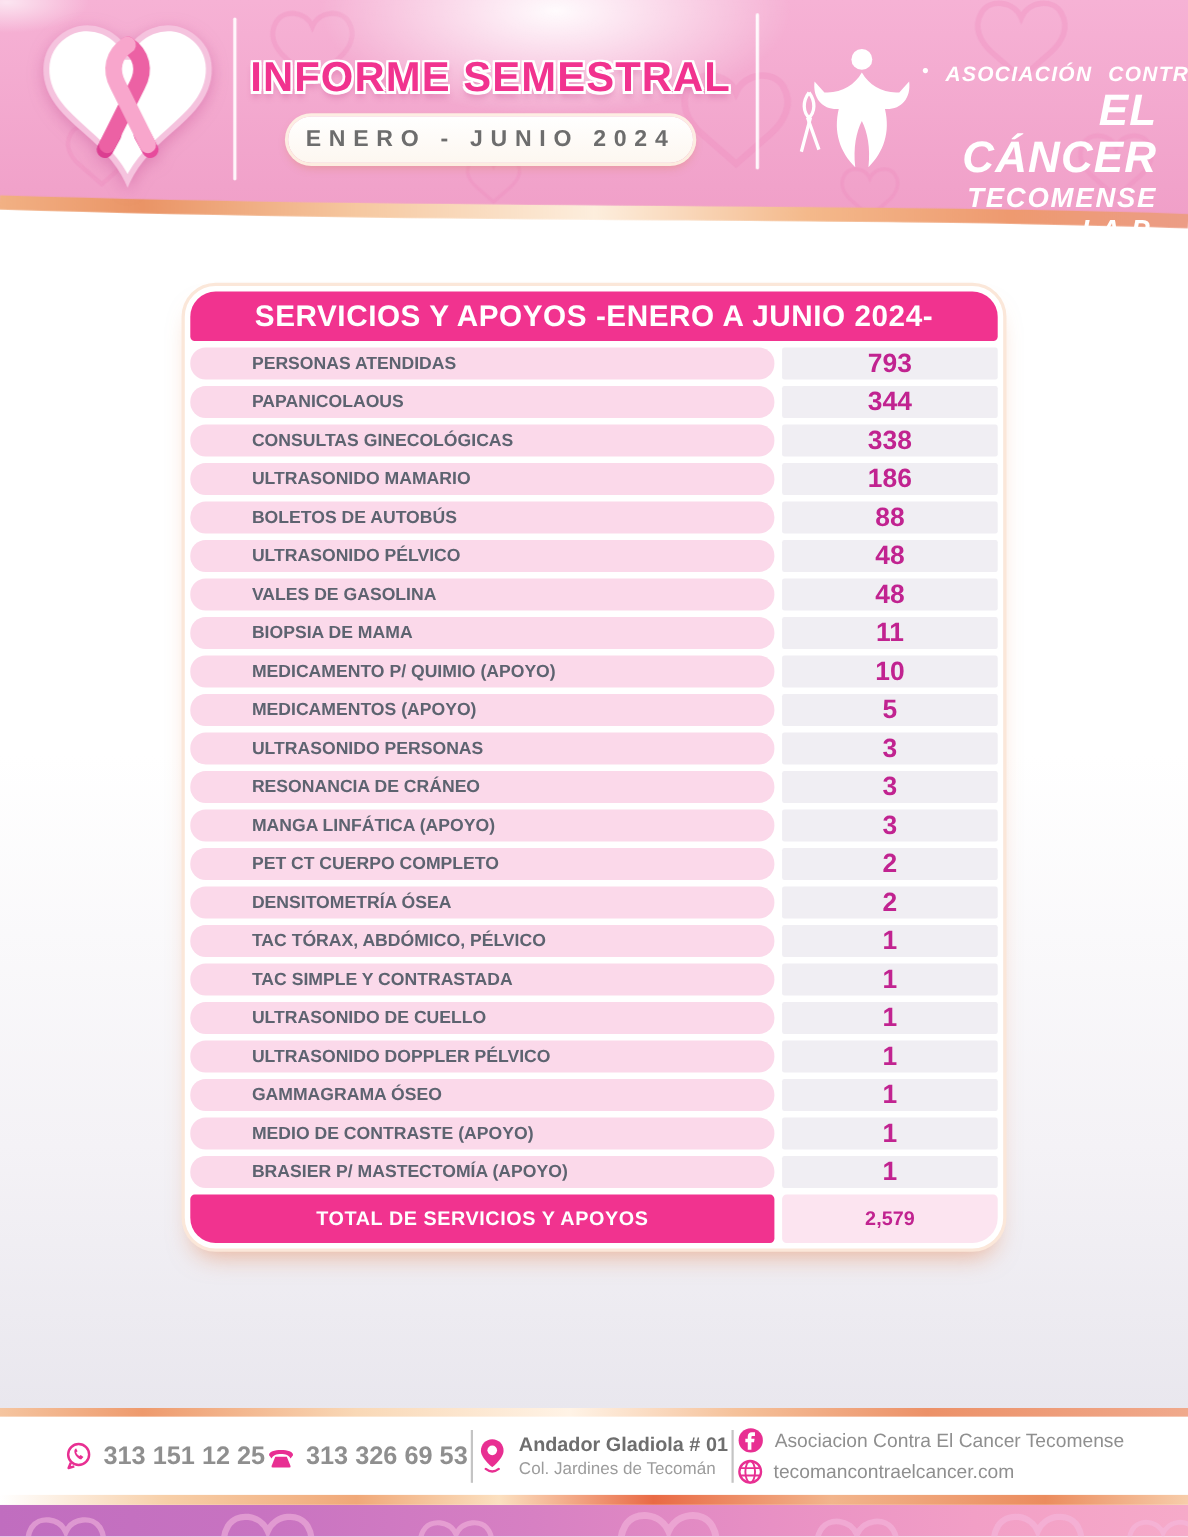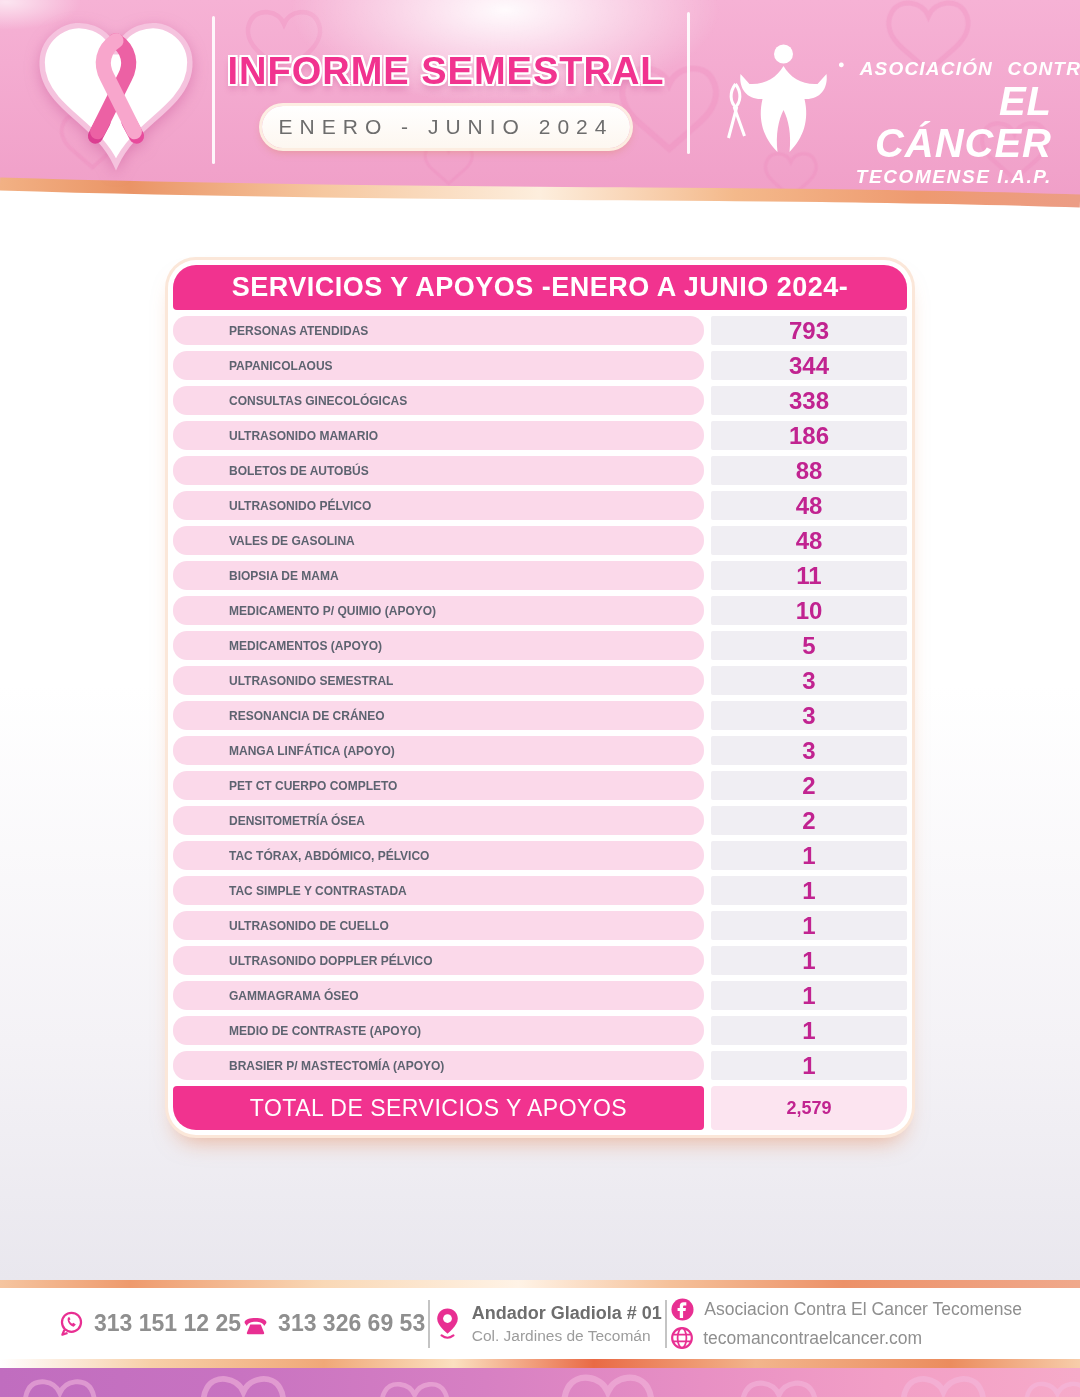--- a/index.html
+++ b/index.html
@@ -24,50 +24,51 @@
     color:var(--brand_magenta,#ec2e92);
     text-shadow:-2px -2px 0 #fff, 2px -2px 0 #fff, -2px 2px 0 #fff, 2px 2px 0 #fff,
                  0 -2px 0 #fff, 0 2px 0 #fff, -2px 0 0 #fff, 2px 0 0 #fff,
                  0 5px 6px rgba(190,50,125,.35);
   }
   .date-pill { margin:13px auto 0; width:368px; height:42px; line-height:42px;
     background:linear-gradient(180deg,#ffffff,#fdf7f0);
     border-radius:22px; text-align:center;
     color:#6d6d6d; font-size:21px; letter-spacing:7px;
     box-shadow:0 0 0 3px rgba(253,241,228,.95), 0 4px 9px rgba(213,125,75,.4);
+    font-weight:bold;
   }
 
   .org-logo { position:absolute; left:718px; top:40px; display:flex; align-items:flex-start;font-style:italic; }
   .org-text { width:214px; text-align:right; color:#fff; padding-top:18px; margin-left:2px; }
   .org-line1 { font-size:19px; font-weight:700; letter-spacing:1.2px; word-spacing:8px; white-space:nowrap; }
   .org-line1 .dot { font-size:11px; vertical-align:top; }
   .org-line2 { font-size:40px; font-weight:700; letter-spacing:1px; line-height:1.05; }
-  .org-line3 { font-size:19px; font-weight:700; letter-spacing:1.6px; margin-top:2px; }
+  .org-line3 { font-size:25px; font-weight:700; letter-spacing:1.6px; margin-top:2px; }
 
   
   .main-area { position:absolute; top:200px; bottom:117px; left:0; right:0;
     background:linear-gradient(180deg,#ffffff 0%, #ffffff 45%, #f4f2f6 78%, #e9e7ee 100%); z-index:1; }
 
   .table-card { position:absolute; left:168px; top:260px; width:744px; z-index:3;
     background:#fff; border-radius:28px; padding:5px;
     box-shadow:0 0 0 3px #fbe7d9, 0 14px 22px -8px rgba(228,130,80,.55);
   }
   .table-header { height:45px; background:var(--brand_magenta,#f1338f);
     border-radius:23px 23px 4px 4px; color:#fff; font-size:27px; font-weight:700;
     display:flex; align-items:center; justify-content:center; letter-spacing:.5px; margin-bottom:6px; }
 
   .t-row { display:flex; gap:7px; margin-bottom:6px; height:29px; }
   .cell { display:flex; align-items:center; border-radius:2px; }
   .cell.label { flex:1; background:var(--row_pink,#fbd9ea); color:var(--label_gray,#5d6370);
-    font-weight:700; font-size:12px; padding-left:56px;border-radius:14px; }
+    font-weight:700; font-size:16px; padding-left:56px;border-radius:14px; }
   .cell.value { width:196px; background:var(--value_cell_gray,#f0eef3); color:var(--number_magenta,#c12390);
     font-weight:700; font-size:24px; justify-content:center; }
 
   .total-row { display:flex; gap:7px; height:44px; }
-  .total-label { flex:1; background:var(--brand_magenta,#f1338f); color:#fff; font-weight:400; font-size:23px;
+  .total-label { flex:1; background:var(--brand_magenta,#f1338f); color:#fff; font-weight:700; font-size:18px;
     display:flex; align-items:center; justify-content:center; border-radius:4px 4px 4px 23px; letter-spacing:.5px; }
   .total-value { width:196px; background:var(--total_value_pink,#fce4f0); color:var(--number_magenta,#c12390);
     font-weight:700; font-size:18px; display:flex; align-items:center; justify-content:center;
     border-radius:4px 4px 23px 4px;text-align:center; }
 
   
   .contact-bar { position:absolute; left:0; bottom:29px; width:1080px; z-index:4; }
   .stripe { height:8px; }
   .stripe.top { background:linear-gradient(90deg,#f5c5a0,#ee9a6d 12%,#f9d8b6 30%,#fff3e6 48%,#f5c19a 62%,#ec9168 78%,#f0a98c 100%); }
   .stripe.bottom { height:9px; background:linear-gradient(90deg,#ffffff,#f7cfa8 14%,#f0a878 30%,#fbe0c0 42%,#e96a45 55%,#f2b58c 70%,#eb8c5e 88%,#f7cdaa 100%); }
@@ -210,21 +211,21 @@
         </div>
         <div class="t-row">
           <div class="cell label">MEDICAMENTO P/ QUIMIO (APOYO)</div>
           <div class="cell value">10</div>
         </div>
         <div class="t-row">
           <div class="cell label">MEDICAMENTOS (APOYO)</div>
           <div class="cell value">5</div>
         </div>
         <div class="t-row">
-          <div class="cell label">ULTRASONIDO SEMESTRAL</div>
+          <div class="cell label">ULTRASONIDO PERSONAS</div>
           <div class="cell value">3</div>
         </div>
         <div class="t-row">
           <div class="cell label">RESONANCIA DE CRÁNEO</div>
           <div class="cell value">3</div>
         </div>
         <div class="t-row">
           <div class="cell label">MANGA LINFÁTICA (APOYO)</div>
           <div class="cell value">3</div>
         </div>

